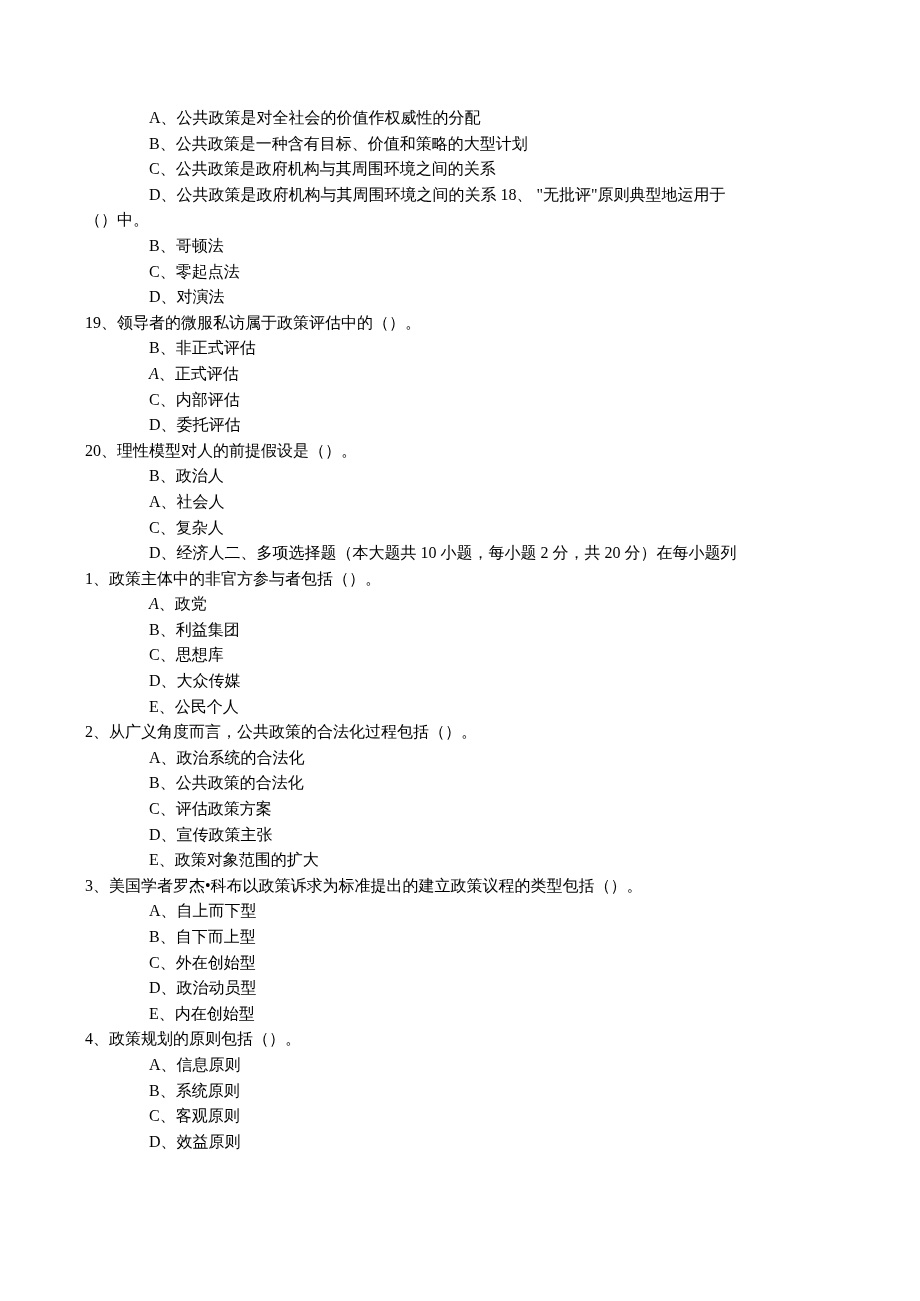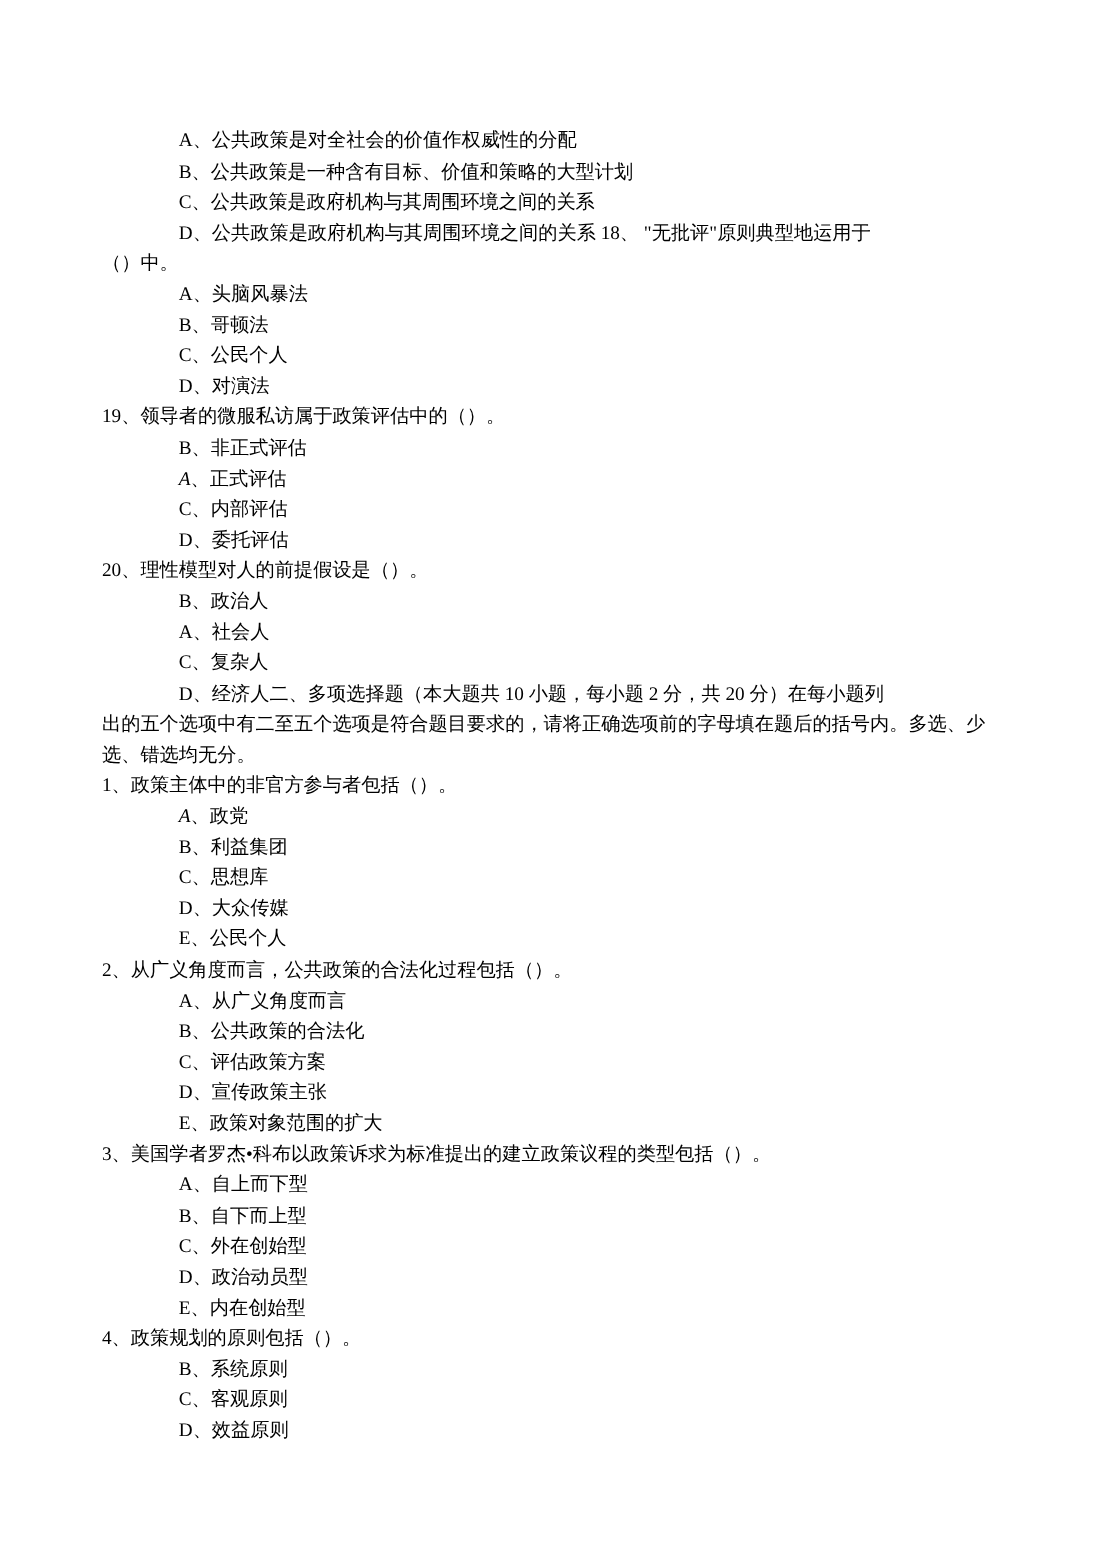--- a/index.html
+++ b/index.html
@@ -36,50 +36,49 @@
   </style>
 </head>
 <body>
 
 <div id="content">
     <div class="line indent-1">A、公共政策是对全社会的价值作权威性的分配</div>
     <div class="line indent-1">B、公共政策是一种含有目标、价值和策略的大型计划</div>
     <div class="line indent-1">C、公共政策是政府机构与其周围环境之间的关系</div>
     <div class="line indent-1">D、公共政策是政府机构与其周围环境之间的关系 18、 "无批评"原则典型地运用于</div>
     <div class="line no-indent">（）中。</div>
-    <div class="line indent-1">A、头脑风暴法</div>
     <div class="line indent-1">B、哥顿法</div>
-    <div class="line indent-1">C、公民个人</div>
+    <div class="line indent-1">C、零起点法</div>
     <div class="line indent-1">D、对演法</div>
     <div class="line q-line">19、领导者的微服私访属于政策评估中的（）。</div>
     <div class="line indent-1">B、非正式评估</div>
     <div class="line indent-italic"><span class="letter">A</span>、正式评估</div>
     <div class="line indent-1">C、内部评估</div>
     <div class="line indent-1">D、委托评估</div>
     <div class="line q-line">20、理性模型对人的前提假设是（）。</div>
     <div class="line indent-1">B、政治人</div>
     <div class="line indent-1">A、社会人</div>
     <div class="line indent-1">C、复杂人</div>
     <div class="line indent-1">D、经济人二、多项选择题（本大题共 10 小题，每小题 2 分，共 20 分）在每小题列</div>
-    <div class="line no-indent">出的五个选项中有二至五个选项是符合题目要求的，请将正确选项前的字母填在题后的括号内。多选、少选、错选均无分。</div>
     <div class="line q-line">1、政策主体中的非官方参与者包括（）。</div>
     <div class="line indent-italic"><span class="letter">A</span>、政党</div>
     <div class="line indent-1">B、利益集团</div>
     <div class="line indent-1">C、思想库</div>
     <div class="line indent-1">D、大众传媒</div>
     <div class="line indent-1">E、公民个人</div>
     <div class="line q-line">2、从广义角度而言，公共政策的合法化过程包括（）。</div>
-    <div class="line indent-1">A、从广义角度而言</div>
+    <div class="line indent-1">A、政治系统的合法化</div>
     <div class="line indent-1">B、公共政策的合法化</div>
     <div class="line indent-1">C、评估政策方案</div>
     <div class="line indent-1">D、宣传政策主张</div>
     <div class="line indent-1">E、政策对象范围的扩大</div>
     <div class="line q-line">3、美国学者罗杰•科布以政策诉求为标准提出的建立政策议程的类型包括（）。</div>
     <div class="line indent-1">A、自上而下型</div>
     <div class="line indent-1">B、自下而上型</div>
     <div class="line indent-1">C、外在创始型</div>
     <div class="line indent-1">D、政治动员型</div>
     <div class="line indent-1">E、内在创始型</div>
     <div class="line q-line">4、政策规划的原则包括（）。</div>
+    <div class="line indent-1">A、信息原则</div>
     <div class="line indent-1">B、系统原则</div>
     <div class="line indent-1">C、客观原则</div>
     <div class="line indent-1">D、效益原则</div>
   </div>
 
 </body></html>

